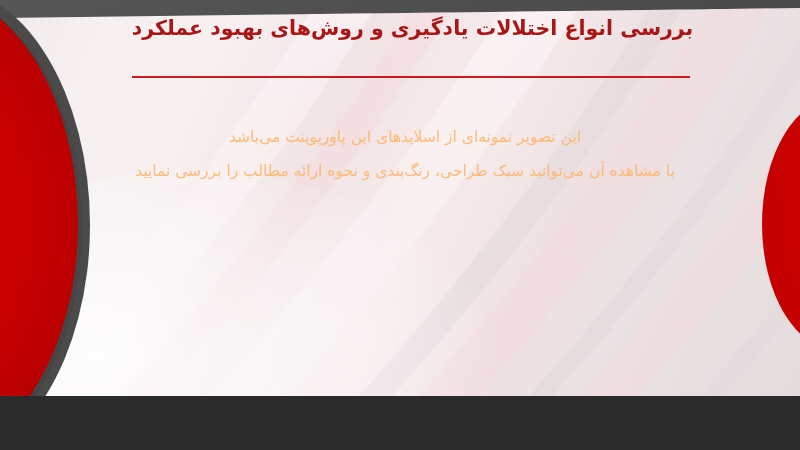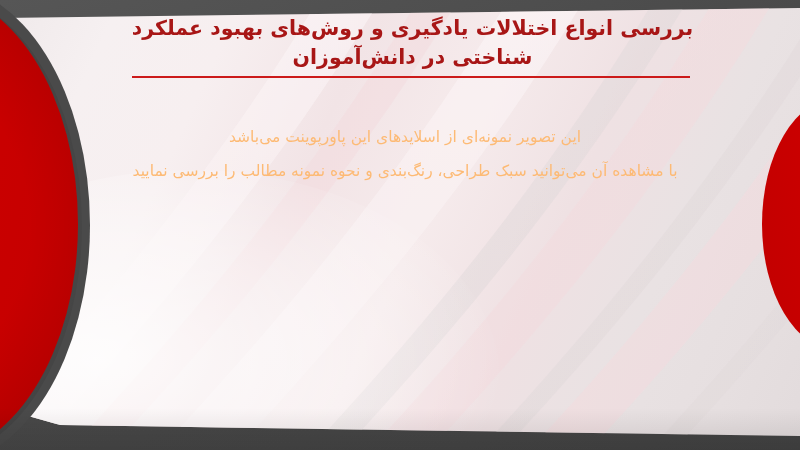--- a/index.html
+++ b/index.html
@@ -3,21 +3,21 @@
 <meta charset="utf-8">
 <style>
   html, body {
     margin: 0;
     padding: 0;
     background: #2b2b2b;
   }
   .slide {
     position: relative;
     width: 800px;
-    height: 450px;
+    height: 396px;
     overflow: hidden;
     background: #4a4a4a;
     font-family: "DejaVu Sans", sans-serif;
   }
 
   
   .backplate {
     position: absolute;
     inset: 0;
     background: linear-gradient(160deg, #565656 0%, #4a4a4a 40%, #434343 100%);
@@ -205,24 +205,23 @@
   <div class="panel-glow"></div>
 
   <div class="left-ellipse-rim"></div>
   <div class="left-ellipse"></div>
   <div class="left-ellipse-shadow"></div>
 
   <div class="right-ellipse"></div>
 
   <div class="title-block">
     <div class="title-line">بررسی انواع اختلالات یادگیری و روش‌های بهبود عملکرد</div>
-    <div class="title-line">شناختی در دانش‌آموزان</div>
   </div>
   <div class="title-rule"></div>
 
   <div class="body-block">
     <div class="body-line">این تصویر نمونه‌ای از اسلایدهای این پاورپوینت می‌باشد</div>
-    <div class="body-line">با مشاهده آن می‌توانید سبک طراحی، رنگ‌بندی و نحوه نمونه مطالب را بررسی نمایید</div>
+    <div class="body-line">با مشاهده آن می‌توانید سبک طراحی، رنگ‌بندی و نحوه ارائه مطالب را بررسی نمایید</div>
   </div>
 
   <div class="bottom-shadow"></div>
 
 </div>
 
 </body></html>

